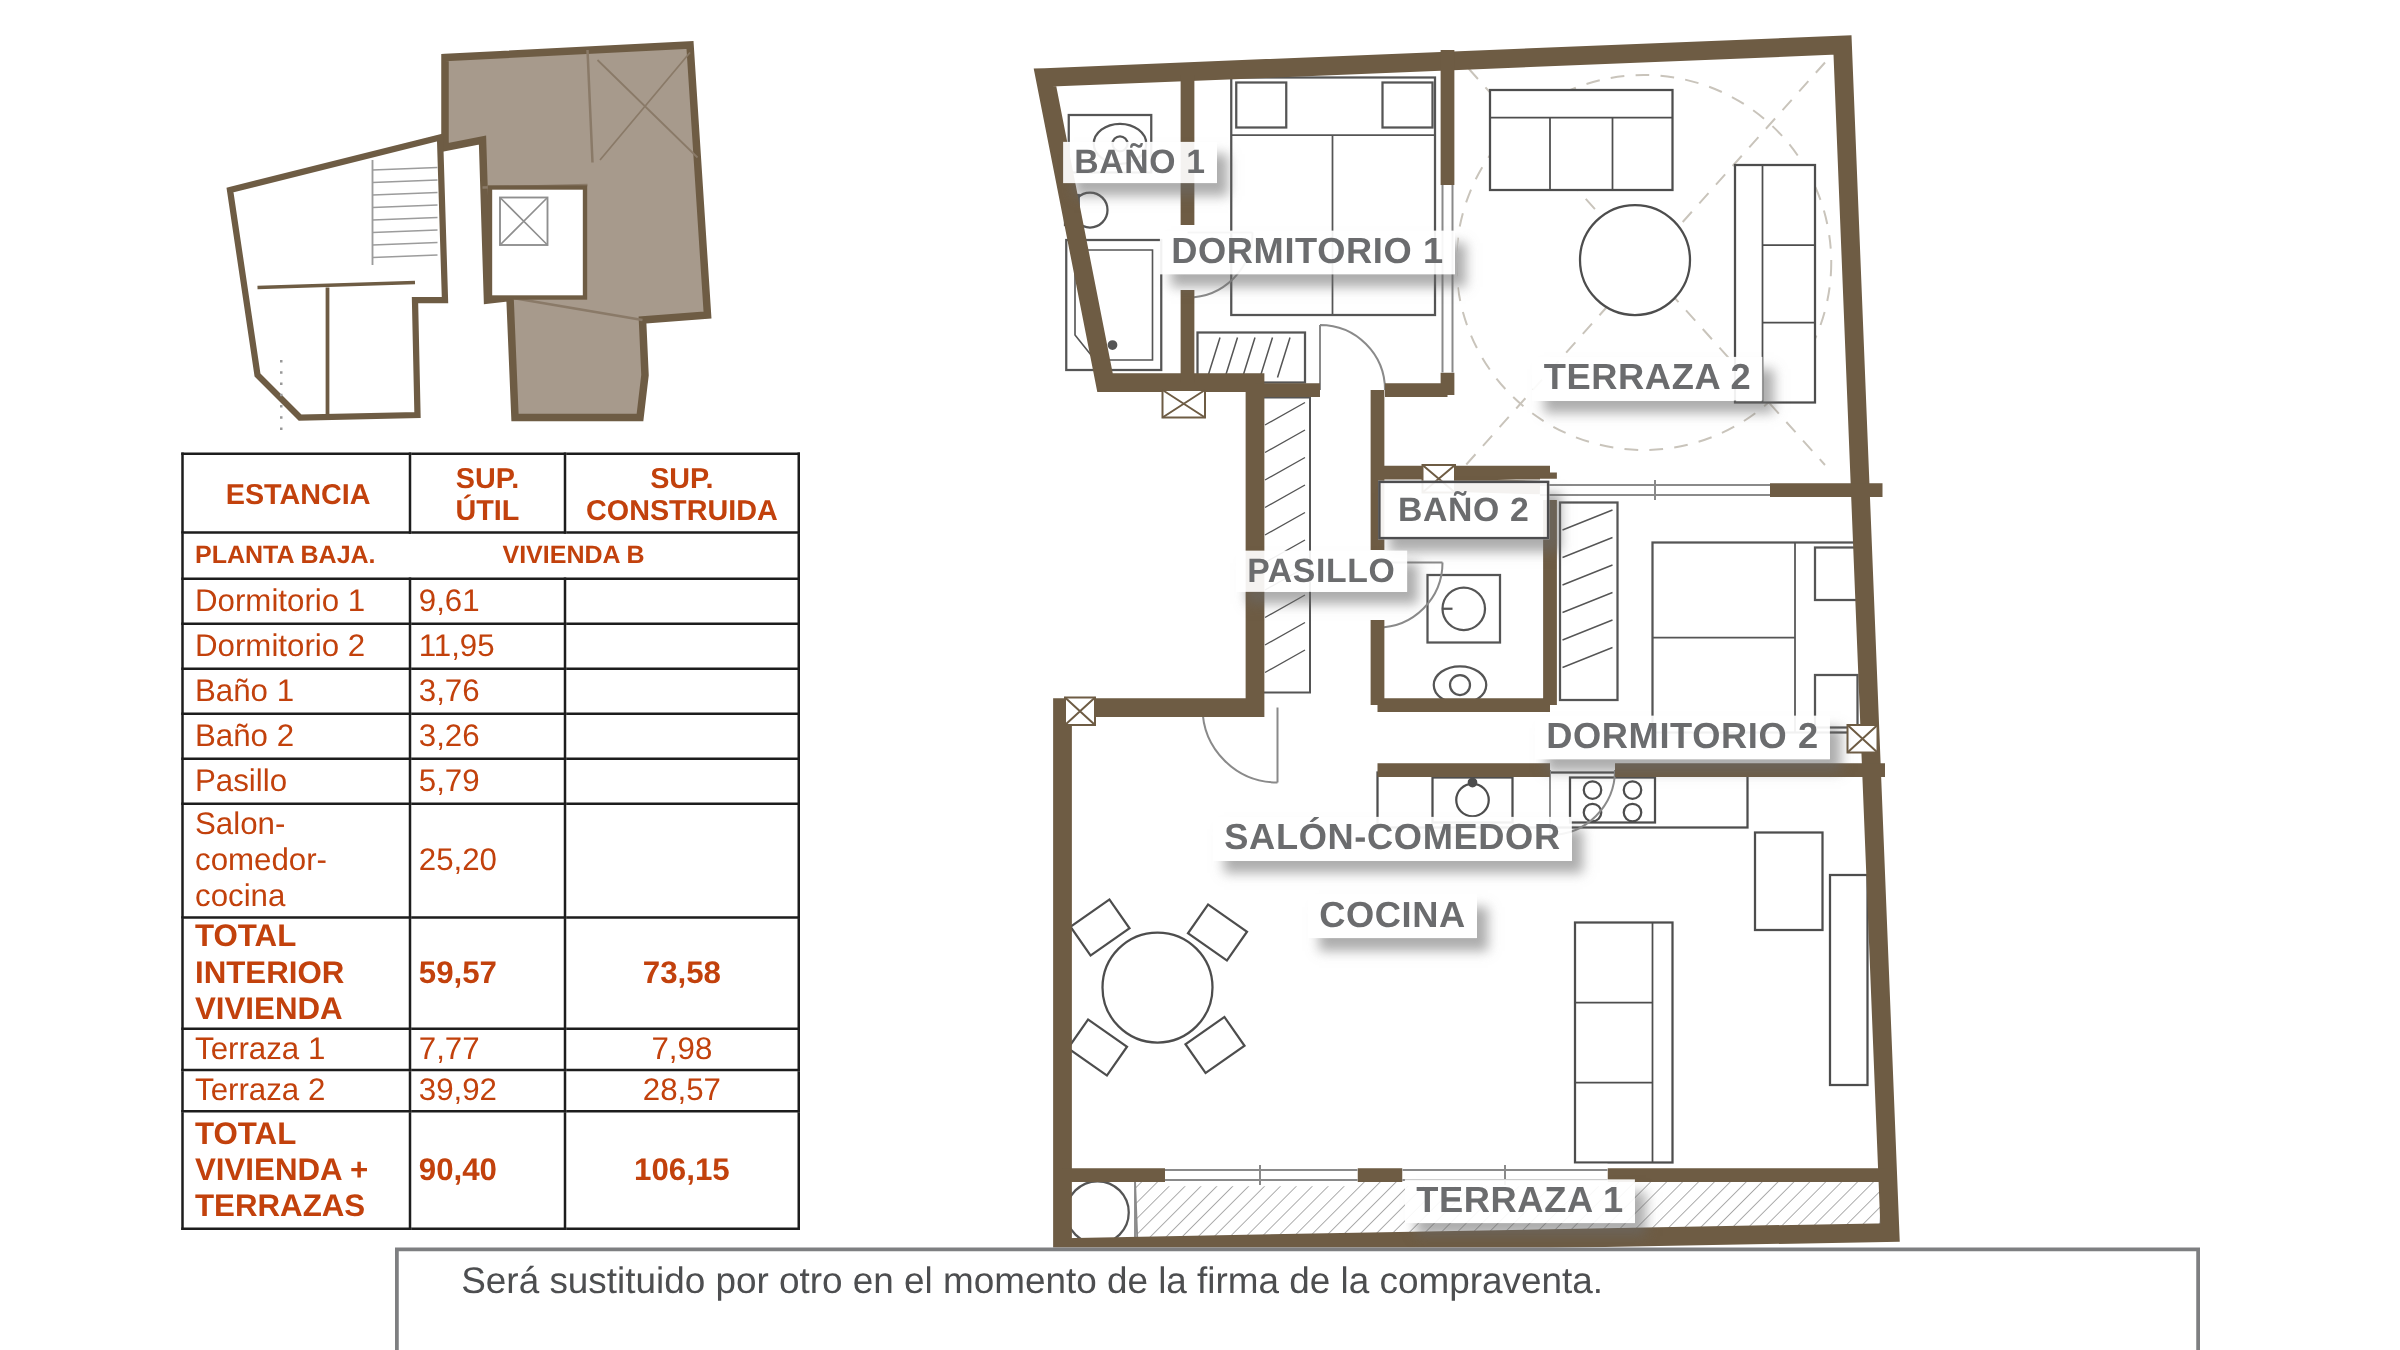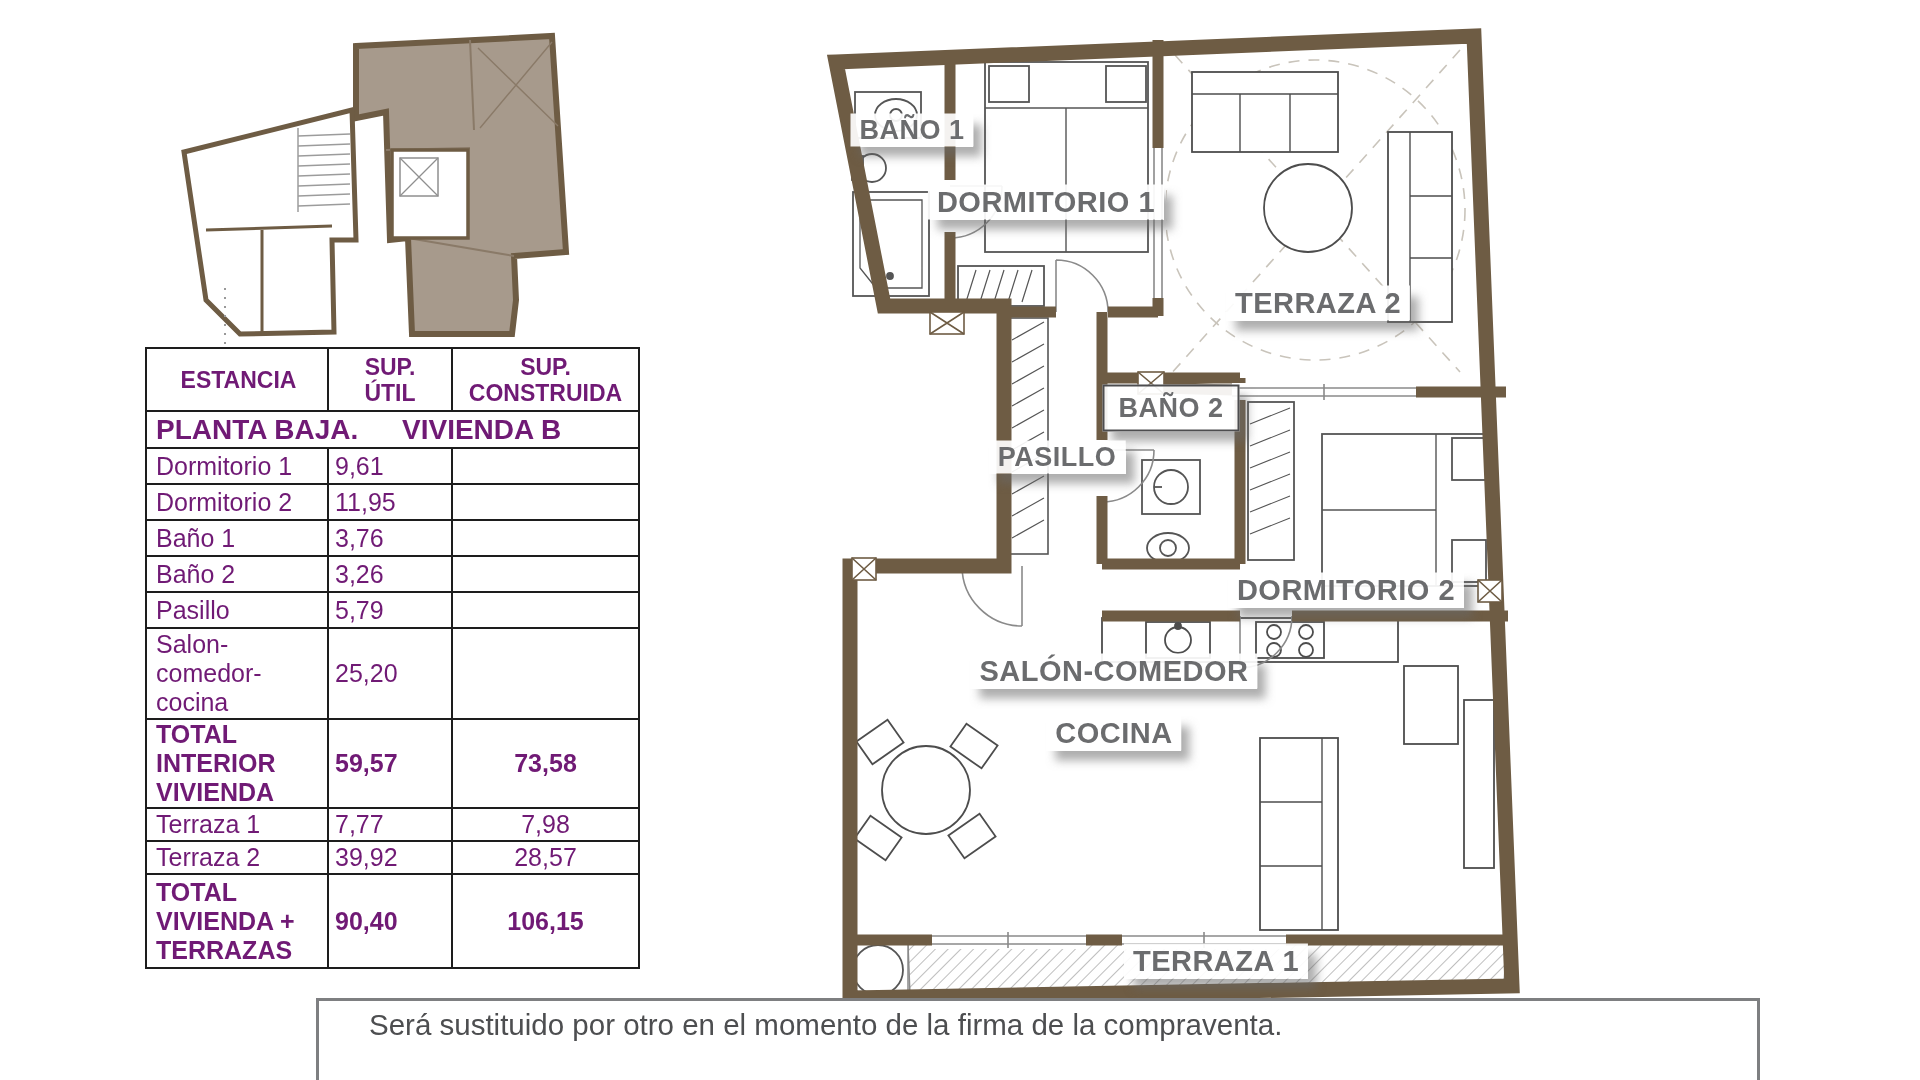--- a/index.html
+++ b/index.html
@@ -12,29 +12,29 @@
 
   
   .room-label{position:absolute;transform:translate(-50%,-50%);
     font-weight:bold;color:#6b6c6e;letter-spacing:0.5px;font-size:29px;
     background:rgba(255,255,255,0.92);padding:1px 9px;white-space:nowrap;
     box-shadow:9px 10px 9px rgba(105,105,105,0.55);}
   .room-label.boxed{border:2px solid #4d4d4f;padding:6px 14px;}
   .room-label.small{font-size:27px;}
 
   
-  #area-table{position:absolute;left:145px;top:347px;border-collapse:collapse;
-    table-layout:fixed;width:448px;color:#701a75;}
+  #area-table{position:absolute;left:145px;top:362px;border-collapse:collapse;
+    table-layout:fixed;width:448px;color:#c2410c;}
   #area-table td{border:2.5px solid #1d1d1d;padding:0 6px;vertical-align:middle;
     font-size:25px;overflow:hidden;}
   #area-table .c1{width:165px;text-align:left;padding-left:9px;}
   #area-table .c2{width:110px;text-align:left;}
   #area-table .c3{width:173px;text-align:center;}
   #area-table .hdr td{font-weight:bold;text-align:center;font-size:23px;height:61px;line-height:26px;}
-  #area-table .sec td{font-weight:bold;font-size:28px;height:35px;position:relative;}
+  #area-table .sec td{font-weight:bold;font-size:20px;height:35px;position:relative;}
   .sec-right{position:absolute;left:255px;top:0;height:100%;display:flex;align-items:center;text-align:center;}
   #area-table .rr td{height:34px;}
   #area-table .salon td{height:89px;border-radius:23px;}
   #area-table .tot td{height:86px;font-weight:bold;}
   #area-table .terr td{height:31px;}
   #area-table .totv td{height:92px;font-weight:bold;}
   .pre{white-space:pre-line;line-height:29px;}
 
   
   #disclaimer{position:absolute;left:316px;top:998px;width:1388px;height:130px;

